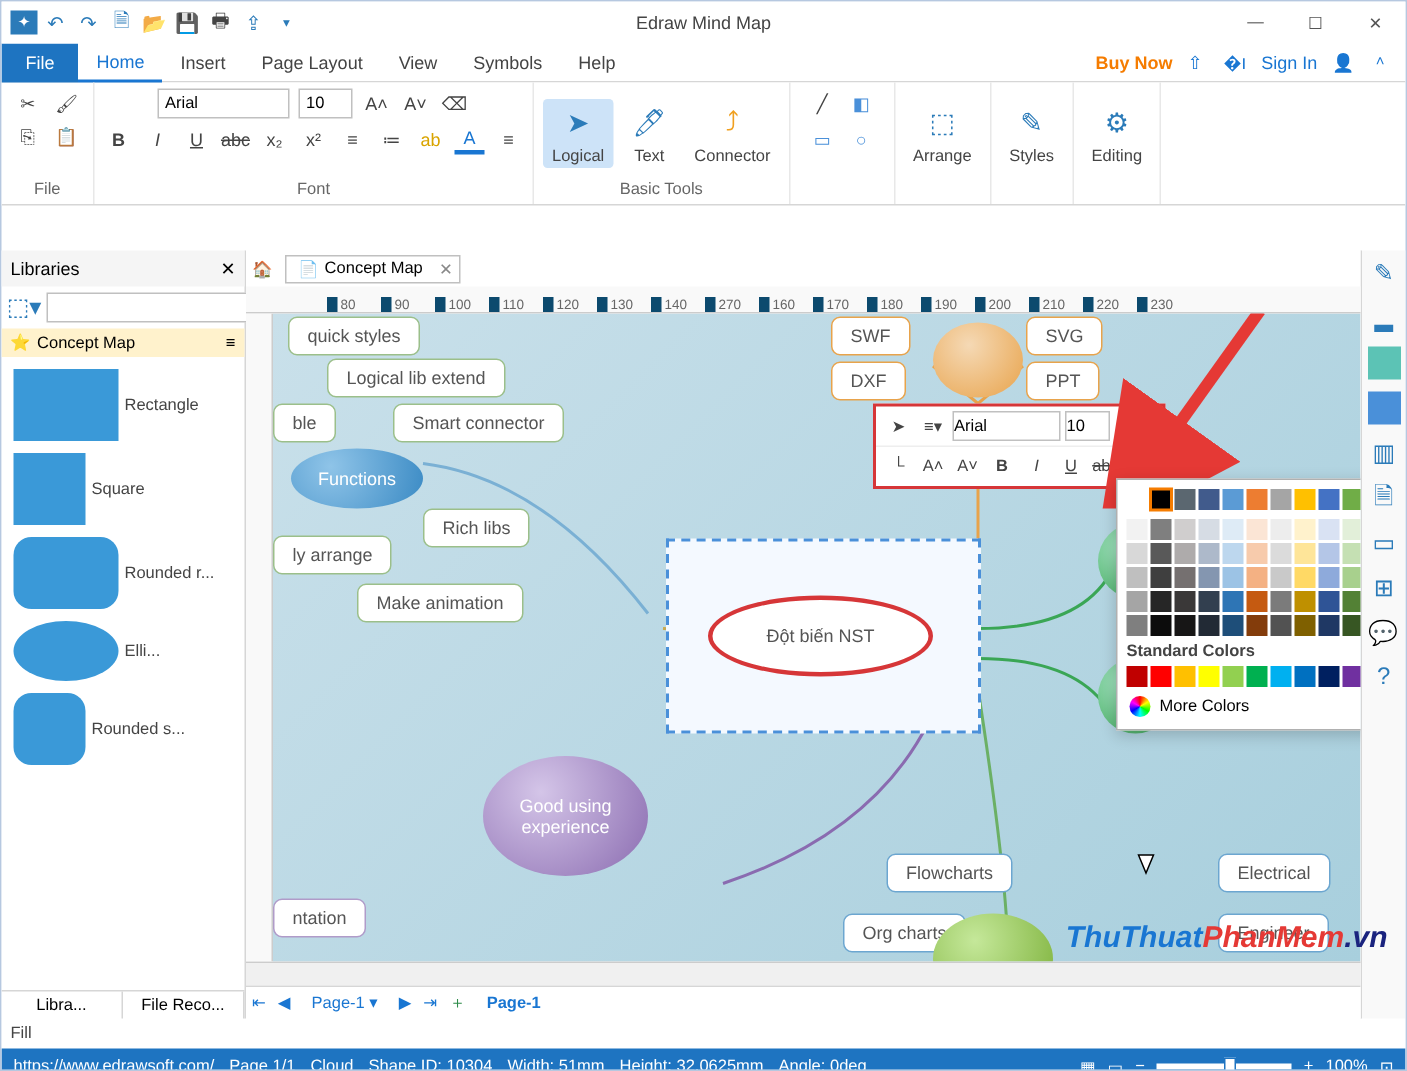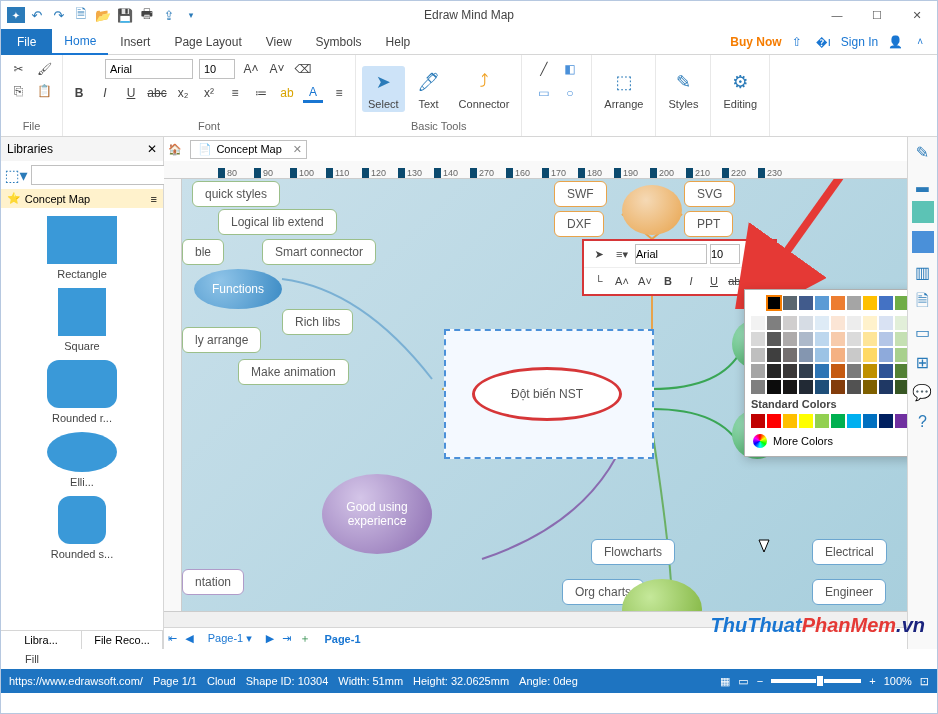--- a/index.html
+++ b/index.html
@@ -31,29 +31,29 @@
 .rbtn { display: flex; flex-direction: column; align-items: center; padding: 2px 6px; cursor: pointer; border-radius: 3px; }
 .rbtn .ricon { width: 28px; height: 28px; display: flex; align-items: center; justify-content: center; color: #2b7bb9; font-size: 18px; }
 .rbtn .rlabel { font-size: 11px; color: #444; margin-top: 2px; }
 .rbtn.sel { background: #cde3f8; }
 .font-controls { display: flex; flex-direction: column; gap: 4px; }
 .font-row { display: flex; gap: 6px; align-items: center; }
 .font-row select, .font-row .combo { height: 20px; font-size: 11px; border: 1px solid #c0c0c0; padding: 0 4px; background: #fff; }
 .fontbtn { width: 20px; height: 20px; display: flex; align-items: center; justify-content: center; cursor: pointer; color: #444; font-size: 12px; }
 
 
-.workspace { display: flex; height: 512px; }
+.workspace { display: flex; height: 512px; margin-top: 30px; }
 .lib-panel { width: 163px; background: #fff; border-right: 1px solid #d6d6d6; display: flex; flex-direction: column; }
 .lib-header { height: 24px; display: flex; align-items: center; justify-content: space-between; padding: 0 6px; font-size: 12px; background: #f5f5f5; }
 .lib-search { display: flex; padding: 4px; gap: 4px; }
 .lib-search input { flex: 1; height: 20px; border: 1px solid #c0c0c0; font-size: 11px; padding: 0 4px; }
 .lib-search .sbtn { width: 22px; height: 20px; display: flex; align-items: center; justify-content: center; color: #2b7bb9; cursor: pointer; }
 .lib-title { background: #fff2cc; padding: 3px 6px; font-size: 11px; display: flex; align-items: center; gap: 4px; }
 .lib-shapes { flex: 1; overflow: auto; padding: 8px; display: flex; flex-direction: column; gap: 8px; }
-.shape-item { display: flex; flex-direction: column; align-items: center; gap: 4px; cursor: pointer; }
+.shape-item { display: flex; align-items: center; gap: 4px; cursor: pointer; }
 .shape-preview { width: 70px; height: 48px; background: #3a99d8; }
 .shape-label { font-size: 11px; color: #444; }
 .lib-tabs { display: flex; border-top: 1px solid #d6d6d6; }
 .lib-tabs div { flex: 1; text-align: center; font-size: 11px; padding: 3px; border-right: 1px solid #d6d6d6; cursor: pointer; }
 
 
 .canvas-area { flex: 1; display: flex; flex-direction: column; background: #fff; position: relative; }
 .doc-tab { height: 24px; display: flex; align-items: center; font-size: 11px; }
 .doc-tab .tab { background: #fff; border: 1px solid #c0c0c0; padding: 2px 24px 2px 8px; margin-left: 4px; position: relative; display: flex; align-items: center; gap: 4px; }
 .doc-tab .xc { position: absolute; right: 4px; color: #888; cursor: pointer; }
@@ -96,21 +96,21 @@
 .right-toolbar .rtb { width: 22px; height: 22px; display: flex; align-items: center; justify-content: center; cursor: pointer; color: #2b7bb9; }
 .rtb.col { background: #5cc3b5; }
 .rtb.col2 { background: #4a90d9; }
 
 
 .page-tabs { height: 22px; display: flex; align-items: center; font-size: 11px; background: #fff; border-top: 1px solid #d6d6d6; }
 .page-tabs .pt { padding: 0 10px; color: #1976d2; cursor: pointer; }
 .page-tabs .nav { padding: 0 4px; color: #1976d2; cursor: pointer; }
 
 
-.fill-bar { height: 20px; display: flex; align-items: center; font-size: 11px; padding: 0 24px; gap: 3px; background: #fff; }
+.fill-bar { height: 20px; display: flex; align-items: center; font-size: 11px; padding: 0 6px; gap: 3px; background: #fff; }
 .fill-bar .lbl { color: #444; margin-right: 4px; }
 .fill-bar .sw { width: 16px; height: 14px; cursor: pointer; }
 .fill-bar .spacer { flex: 1; }
 
 
 .status-bar { height: 24px; background: #1e74c1; color: #fff; display: flex; align-items: center; font-size: 11px; padding: 0 8px; gap: 10px; }
 .status-bar a { color: #fff; }
 .status-bar .st-right { margin-left: auto; display: flex; align-items: center; gap: 8px; }
 .zoom-slider { width: 90px; height: 4px; background: #fff; position: relative; }
 .zoom-handle { width: 8px; height: 12px; background: #fff; border: 1px solid #1e74c1; position: absolute; top: -4px; left: 50%; }
@@ -209,21 +209,21 @@
         <span class="fontbtn" style="color:#1976d2;border-bottom:3px solid #1976d2">A</span>
         <span class="fontbtn">≡</span>
       </div>
     </div>
     <div class="glabel">Font</div>
   </div>
   <div class="ribbon-group">
     <div class="gbody">
       <div class="rbtn sel">
           <div class="ricon">➤</div>
-          <div class="rlabel">Select</div>
+          <div class="rlabel">Logical</div>
         </div>
       <div class="rbtn">
           <div class="ricon">🖊</div>
           <div class="rlabel">Text</div>
         </div>
       <div class="rbtn">
           <div class="ricon" style="color:#f0a020">⤴</div>
           <div class="rlabel">Connector</div>
         </div>
     </div>

